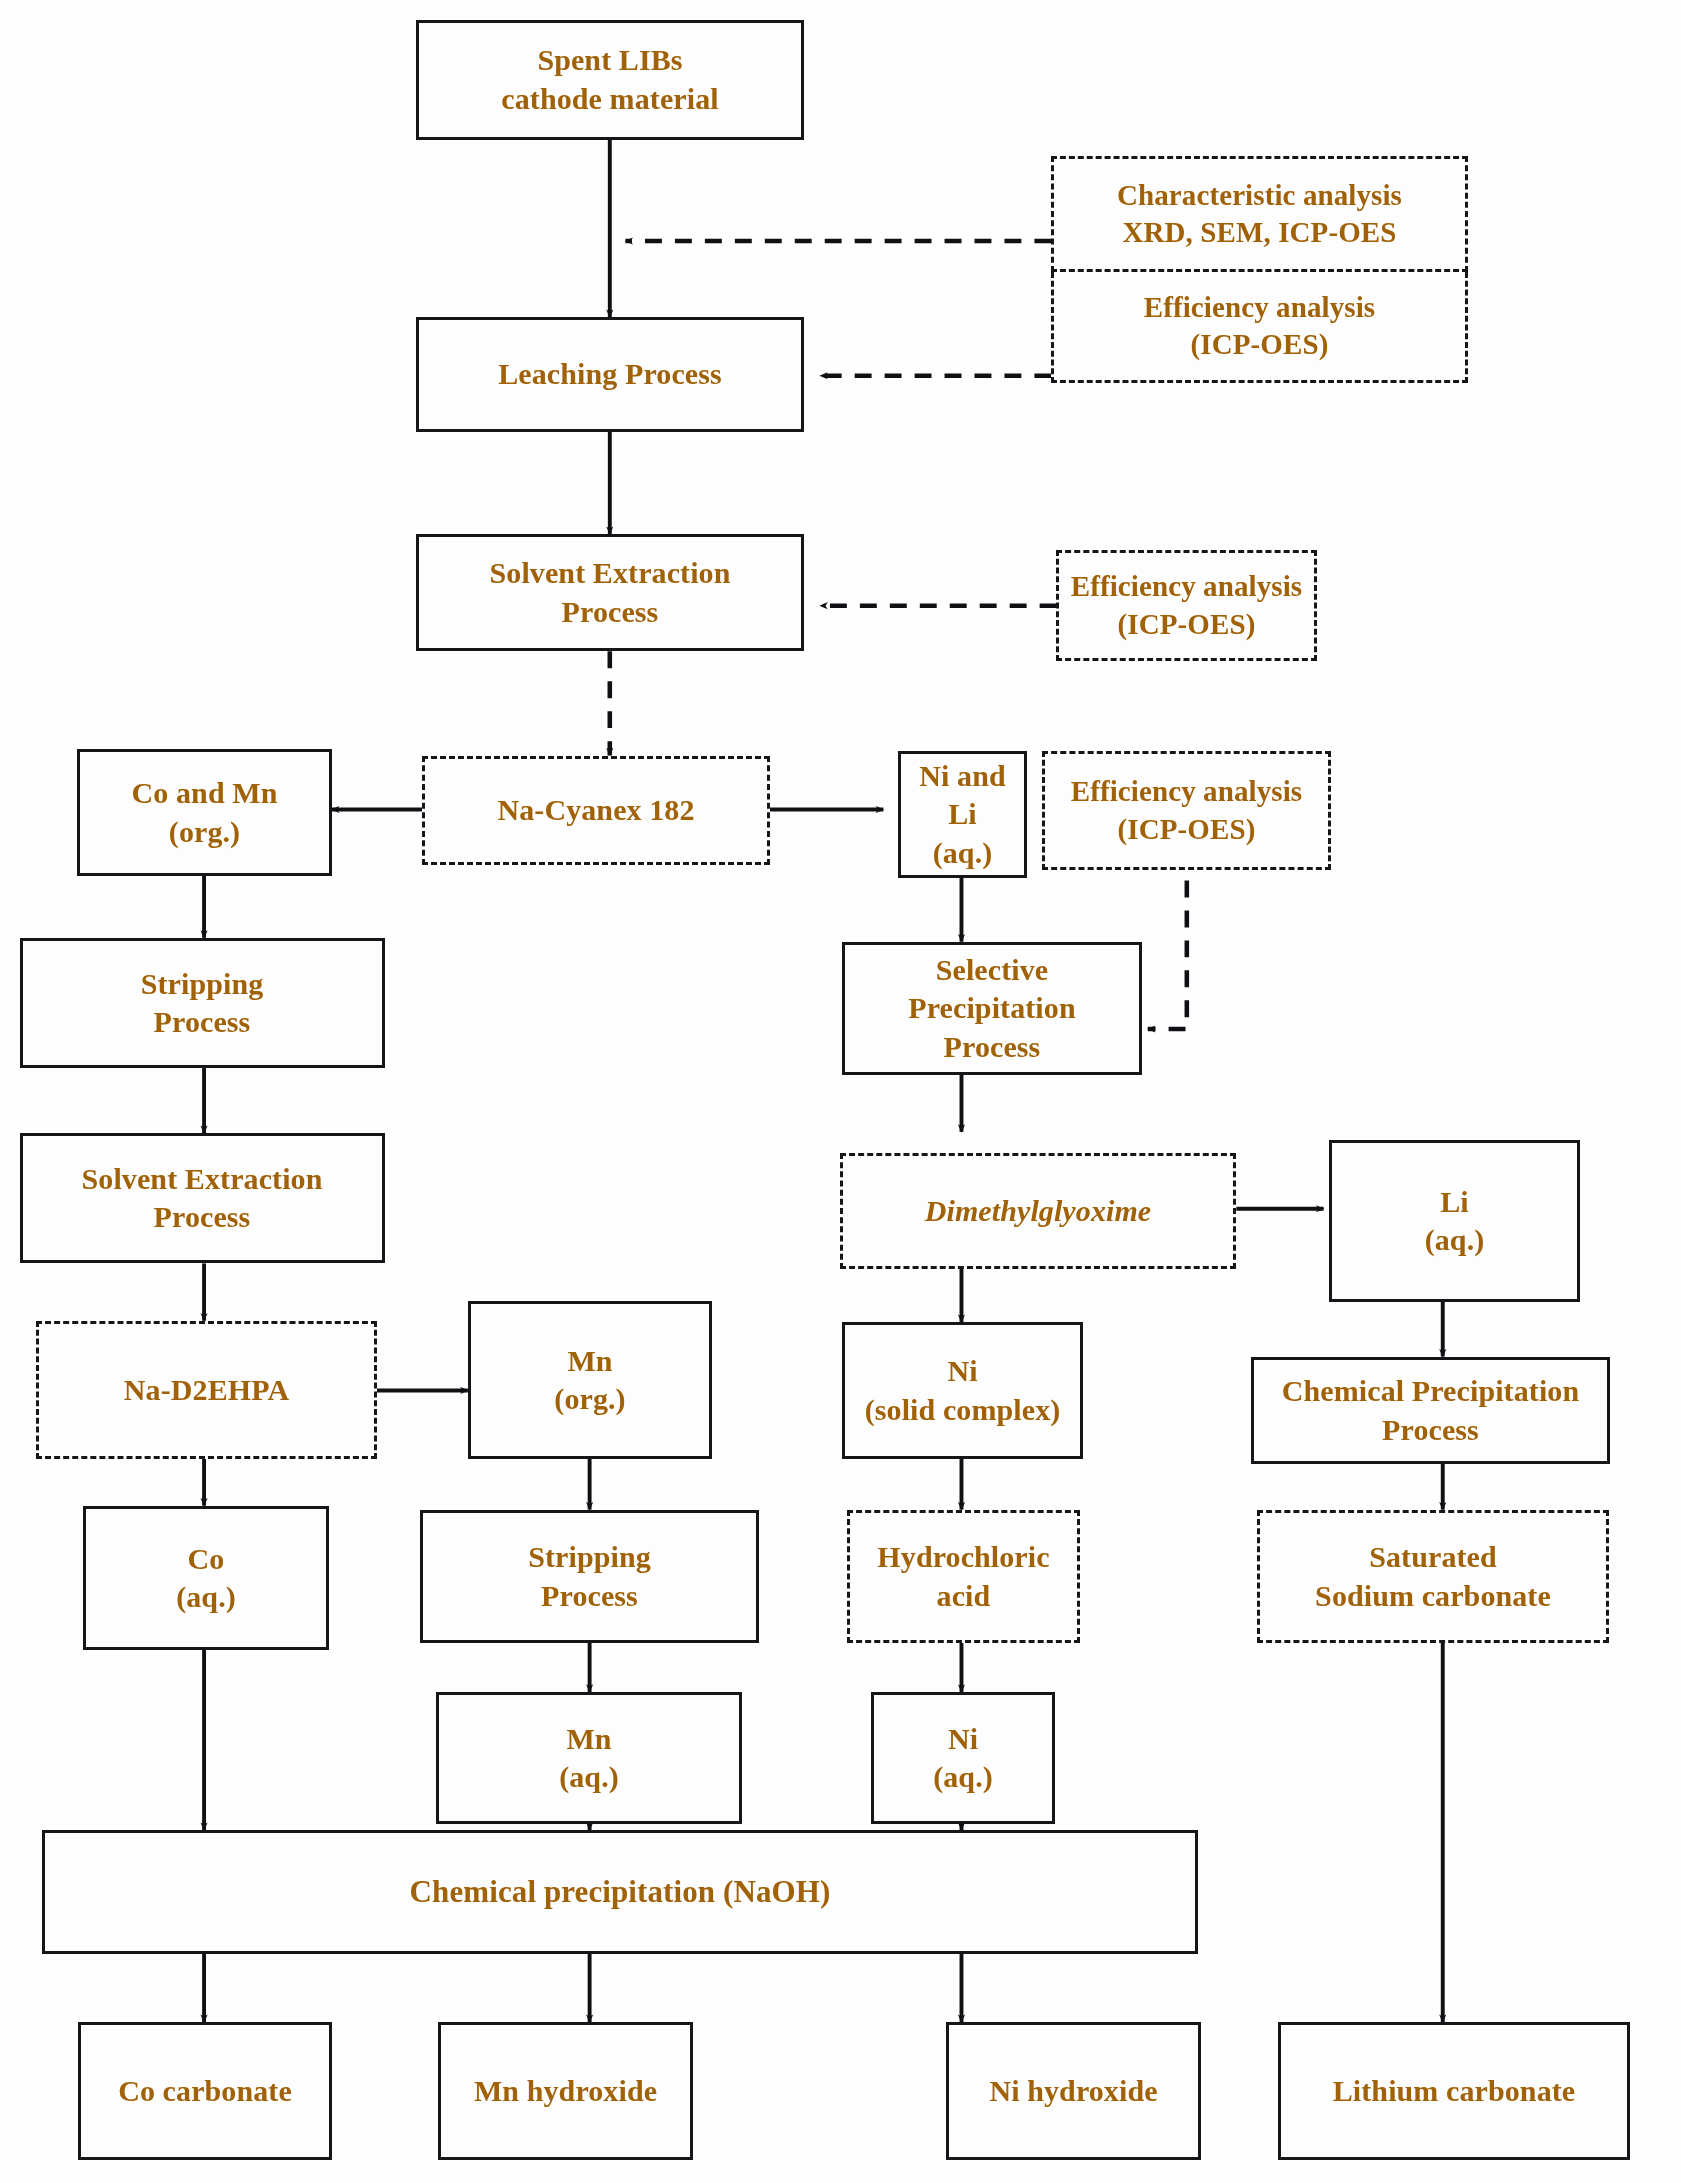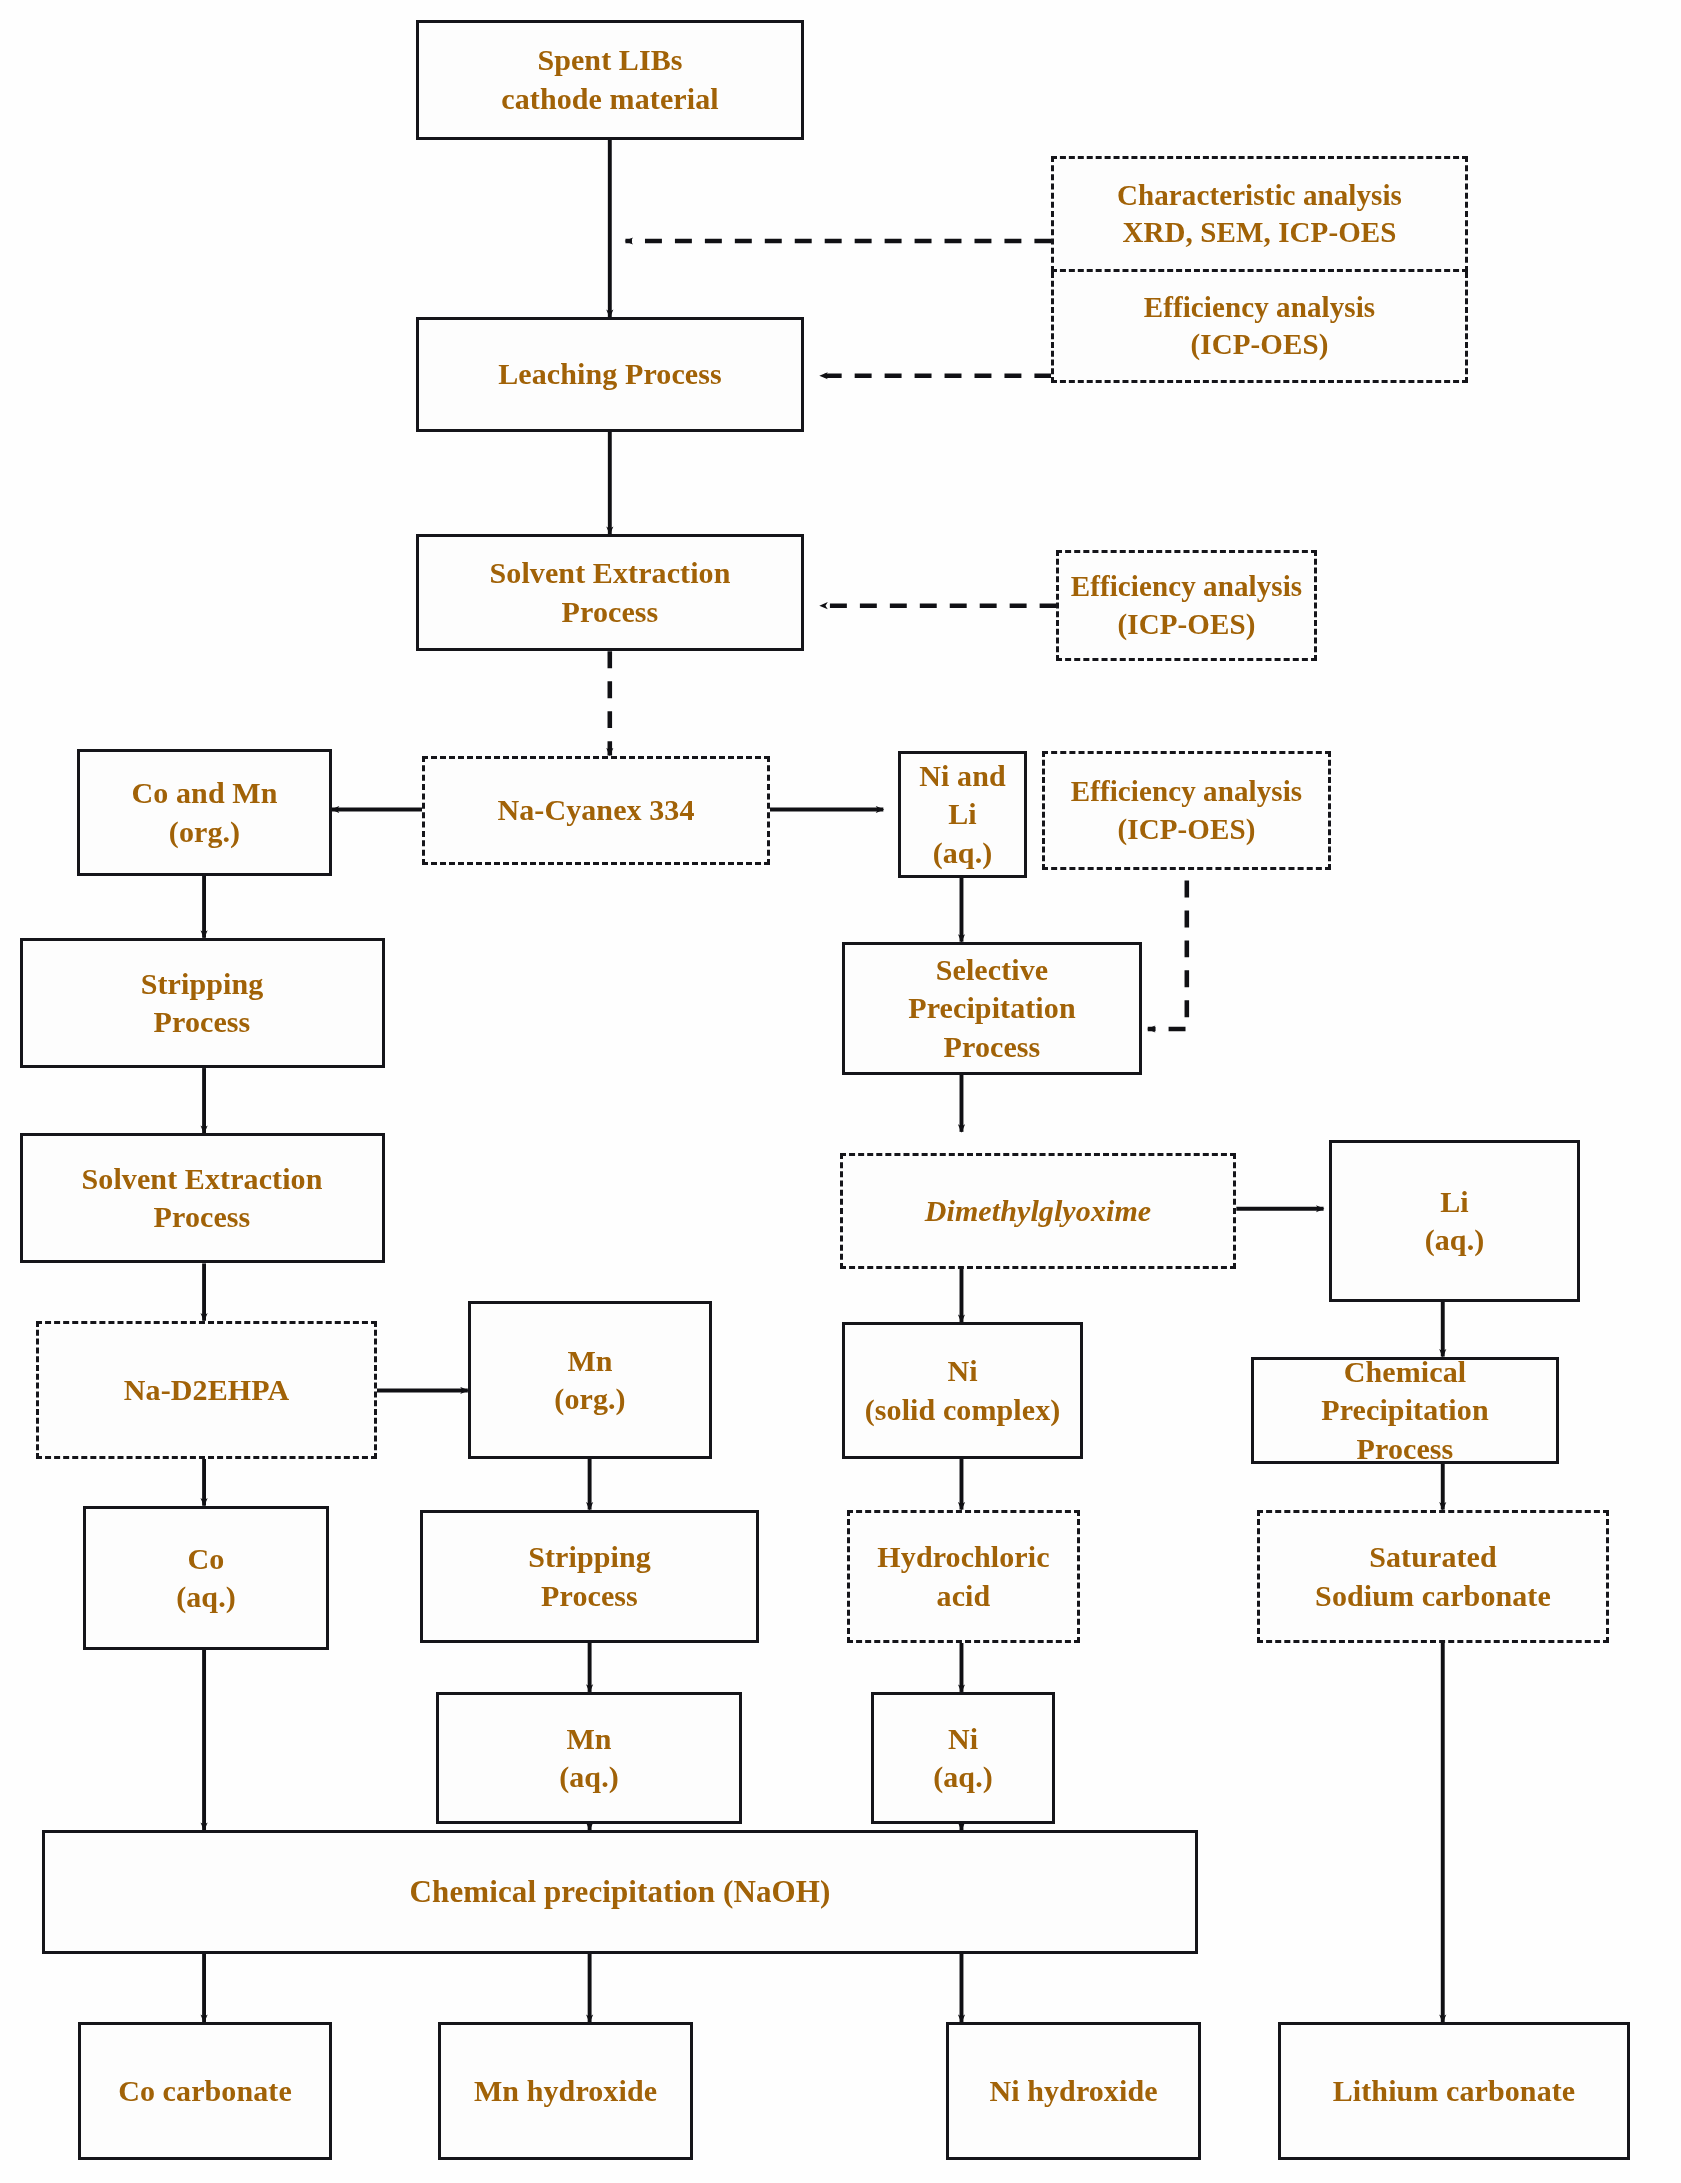--- a/index.html
+++ b/index.html
@@ -133,21 +133,21 @@
     <span class="t">Solvent Extraction
 Process</span>
   </div>
 
   <div class="node dashed" style="left:1056px;top:550px;width:261px;height:111px;font-size:29px;">
     <span class="t">Efficiency analysis
 (ICP-OES)</span>
   </div>
 
   <div class="node dashed" style="left:422px;top:756px;width:348px;height:109px;font-size:30px;">
-    <span class="t">Na-Cyanex 334</span>
+    <span class="t">Na-Cyanex 182</span>
   </div>
 
   <div class="node solid" style="left:77px;top:749px;width:255px;height:127px;font-size:30px;">
     <span class="t">Co and Mn
 (org.)</span>
   </div>
 
   <div class="node solid" style="left:898px;top:751px;width:129px;height:127px;font-size:30px;">
     <span class="t">Ni and Li
 (aq.)</span>
@@ -189,21 +189,21 @@
   <div class="node solid" style="left:468px;top:1301px;width:244px;height:158px;font-size:30px;">
     <span class="t">Mn
 (org.)</span>
   </div>
 
   <div class="node solid" style="left:842px;top:1322px;width:241px;height:137px;font-size:30px;">
     <span class="t">Ni
 (solid complex)</span>
   </div>
 
-  <div class="node solid" style="left:1251px;top:1357px;width:308px;height:107px;font-size:30px;">
+  <div class="node solid" style="left:1251px;top:1357px;width:359px;height:107px;font-size:30px;">
     <span class="t">Chemical Precipitation
 Process</span>
   </div>
 
   <div class="node solid" style="left:83px;top:1506px;width:246px;height:144px;font-size:30px;">
     <span class="t">Co
 (aq.)</span>
   </div>
 
   <div class="node solid" style="left:420px;top:1510px;width:339px;height:133px;font-size:30px;">

